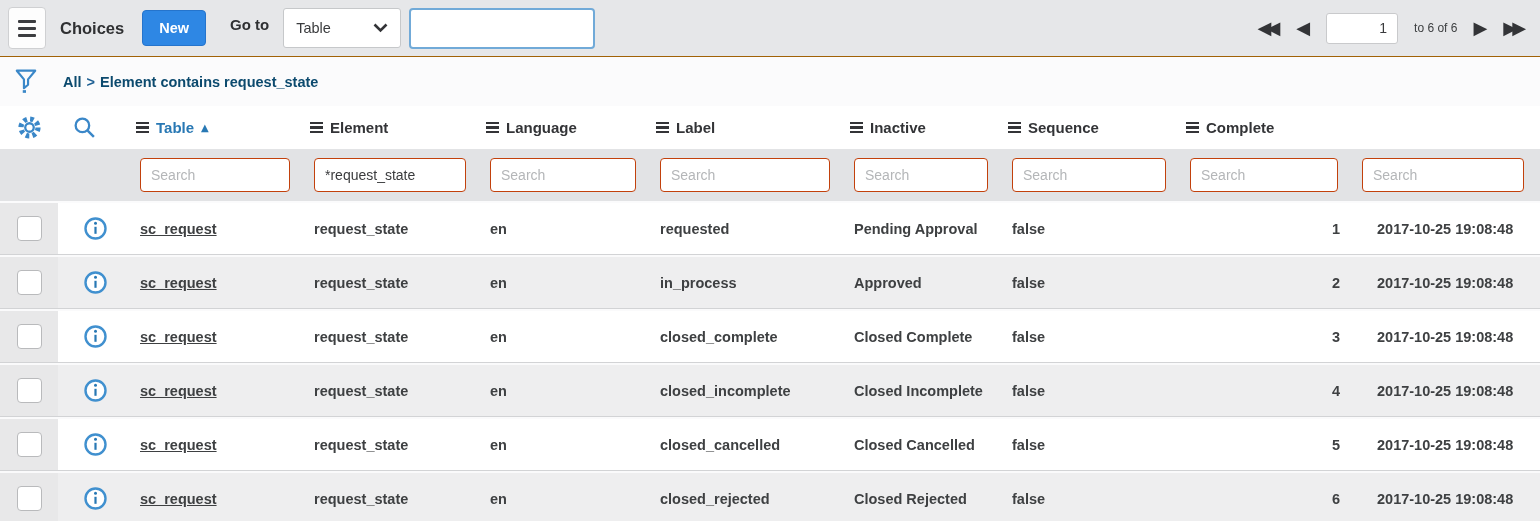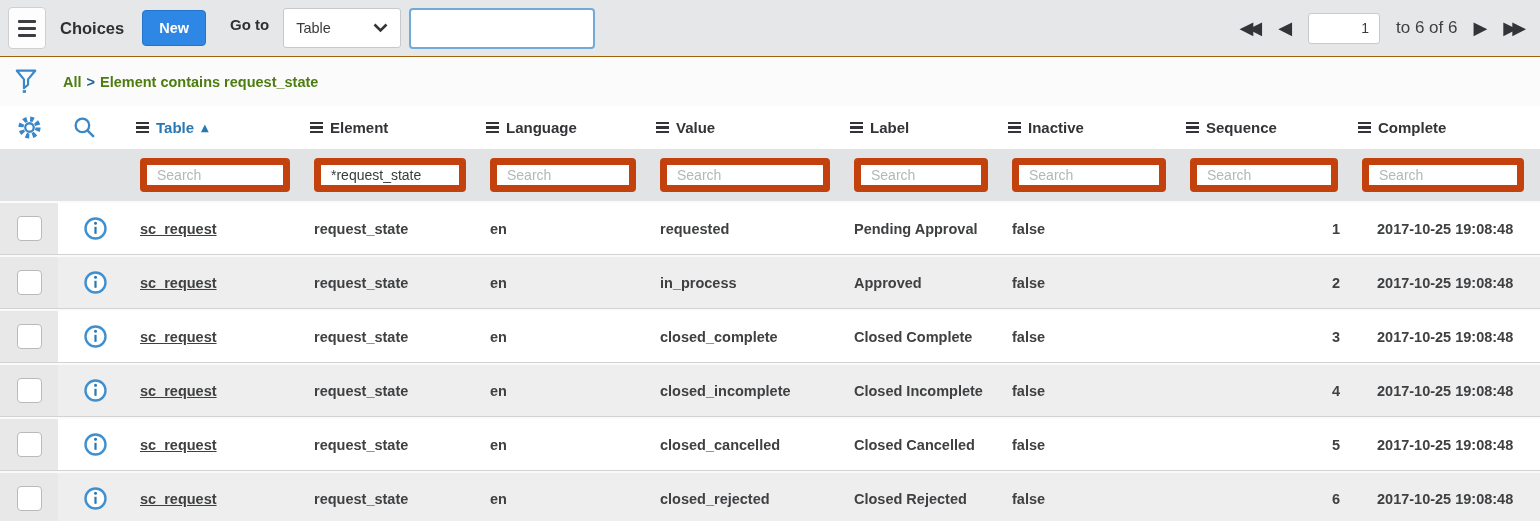--- a/index.html
+++ b/index.html
@@ -40,44 +40,44 @@
   }
   .spacer { flex: 1; }
   .paging { display: flex; align-items: center; gap: 16px; font-family: "DejaVu Sans", sans-serif; }
   .pg-btn { font-size: 18px; color: #333437; cursor: pointer; line-height: 1; user-select: none; }
   .pg-btn.dbl { letter-spacing: -5px; padding-right: 5px; }
   .pg-input {
     width: 72px; height: 31px; background: #fff; border: 1px solid #c9cacc; border-radius: 3px;
     text-align: right; padding-right: 10px; font-size: 14px; color: #3a3b3d;
     font-family: "Liberation Sans", sans-serif;
   }
-  .pg-range { font-family: "Liberation Sans", sans-serif; font-size: 17px; color: #3e4042; }
+  .pg-range { font-family: "Liberation Sans", sans-serif; font-size: 12px; color: #3e4042; }
   
   .crumb-row { height: 49px; background: #fbfbfc; display: flex; align-items: center; padding-left: 13px; }
   .crumb-text { margin-left: 24px; font-size: 14.5px; font-weight: bold; }
-  .crumb-text a { color: #4d7c0f; text-decoration: none; cursor: pointer; }
+  .crumb-text a { color: #0c4a6e; text-decoration: none; cursor: pointer; }
   .crumb-sep { color: #1d5f93; margin: 0 5px; }
   
   .grid { --cols: 58px 74px 174px 176px 170px 194px 158px 178px 172px 1fr; }
   .grid-row { display: grid; grid-template-columns: var(--cols); align-items: center; }
   .header-row { height: 43px; background: #ffffff; }
   .hdr-cell { display: flex; align-items: center; gap: 7px; padding-left: 4px; font-weight: bold; font-size: 15px; color: #333437; cursor: pointer; }
   .hdr-cell.sorted { color: #2878b4; }
   .hdr-bars { display: inline-flex; flex-direction: column; justify-content: center; }
   .hdr-bars i { display: block; width: 13px; height: 2.5px; background: #333437; margin: 1.1px 0; }
   .hdr-cell.sorted .hdr-bars i { background: #333437; }
   .sort-arrow { color: #2878b4; font-size: 10px; font-family: "DejaVu Sans", sans-serif; }
   .icon-cell { display: flex; align-items: center; justify-content: center; }
   .icon-cell.left { justify-content: flex-start; padding-left: 14px; }
   .icon-btn { cursor: pointer; display: flex; }
   
   .search-row { height: 52px; background: #e2e3e5; }
   .search-cell { padding-left: 8px; padding-right: 16px; }
   .search-input {
-    width: 100%; height: 34px; background: #fff; border: 7px solid #c2410c; border-radius: 4px;
+    width: 100%; height: 34px; background: #fff; border: 1px solid #c2410c; border-radius: 4px;
     padding: 0 10px; font-size: 14px; color: #3a3b3d; font-family: "Liberation Sans", sans-serif;
   }
   .search-input::placeholder { color: #b4b6b8; }
   
   .rows-wrap { background: #fbfbfc; padding-top: 2px; }
   .data-row { height: 51px; background: #fff; font-weight: bold; }
   .data-row.alt { background: #eeeeef; }
   .row-gap { height: 3px; background: #fafafb; border-top: 1px solid #d2d3d5; }
   .check-cell { height: 100%; background: #e8e8e9; display: flex; align-items: center; justify-content: center; }
   .checkbox { width: 25px; height: 25px; background: #fff; border: 1px solid #b9babc; border-radius: 4px; cursor: pointer; }
@@ -171,28 +171,20 @@
           <i></i>
         </span>
         <span>Language</span>
       </div>
       <div class="hdr-cell">
         <span class="hdr-bars">
           <i></i>
           <i></i>
           <i></i>
         </span>
-        <span>Value</span>
-      </div>
-      <div class="hdr-cell">
-        <span class="hdr-bars">
-          <i></i>
-          <i></i>
-          <i></i>
-        </span>
         <span>Label</span>
       </div>
       <div class="hdr-cell">
         <span class="hdr-bars">
           <i></i>
           <i></i>
           <i></i>
         </span>
         <span>Inactive</span>
       </div>

